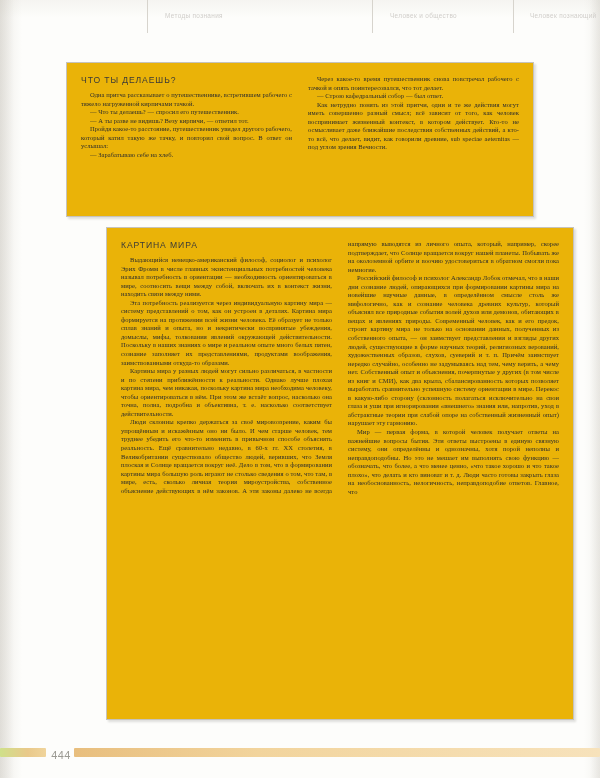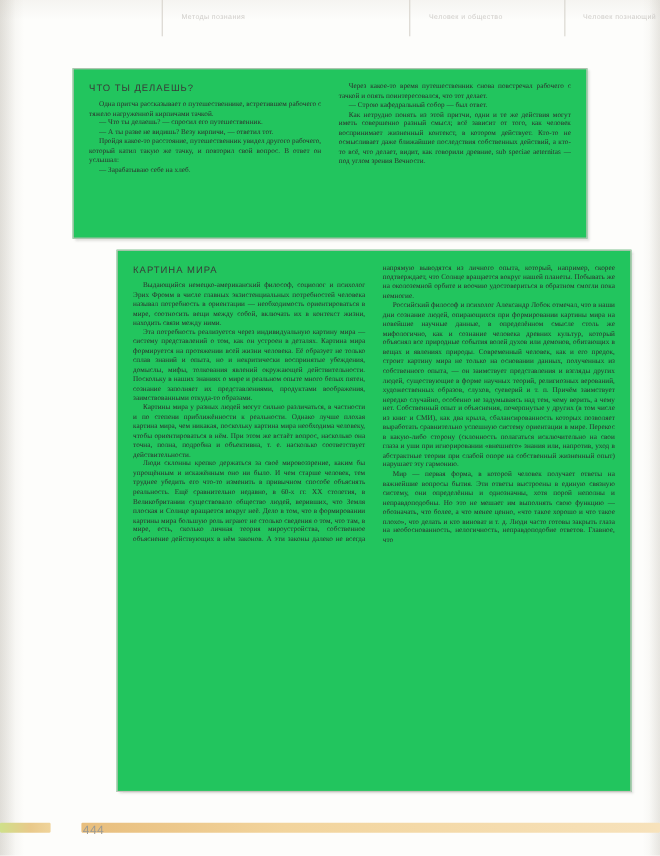--- a/index.html
+++ b/index.html
@@ -62,21 +62,21 @@
     filter: blur(0.45px);
     opacity: 0.85;
   }
   .rh-item.h1 { left: 165px; }
   .rh-item.h2 { left: 390px; }
   .rh-item.h3 { left: 530px; }
 
   
   .article {
     position: absolute;
-    background: #22c55e;
+    background: #eab308;
     border: 1px solid #c6c3bc;
     box-shadow: 2px 2px 2px rgba(120,118,112,0.22);
     box-sizing: border-box;
   }
   .article-inner {
     padding: 12px 14px 10px 14px;
     column-count: 2;
     column-gap: 16px;
     box-sizing: border-box;
     height: 100%;
@@ -136,21 +136,20 @@
     position: absolute;
     left: 48px;
     bottom: 17px;
     width: 26px;
     text-align: center;
     font-family: "Liberation Sans", sans-serif;
     font-size: 11px;
     color: #9b9a93;
     letter-spacing: 0.4px;
     filter: blur(0.3px);
-    margin-left: 24px;
   }
 
   
   .gutter {
     position: absolute;
     left: 0; top: 0; bottom: 0;
     width: 14px;
     background: linear-gradient(90deg, rgba(170,165,155,0.22), rgba(255,255,255,0));
     pointer-events: none;
   }

